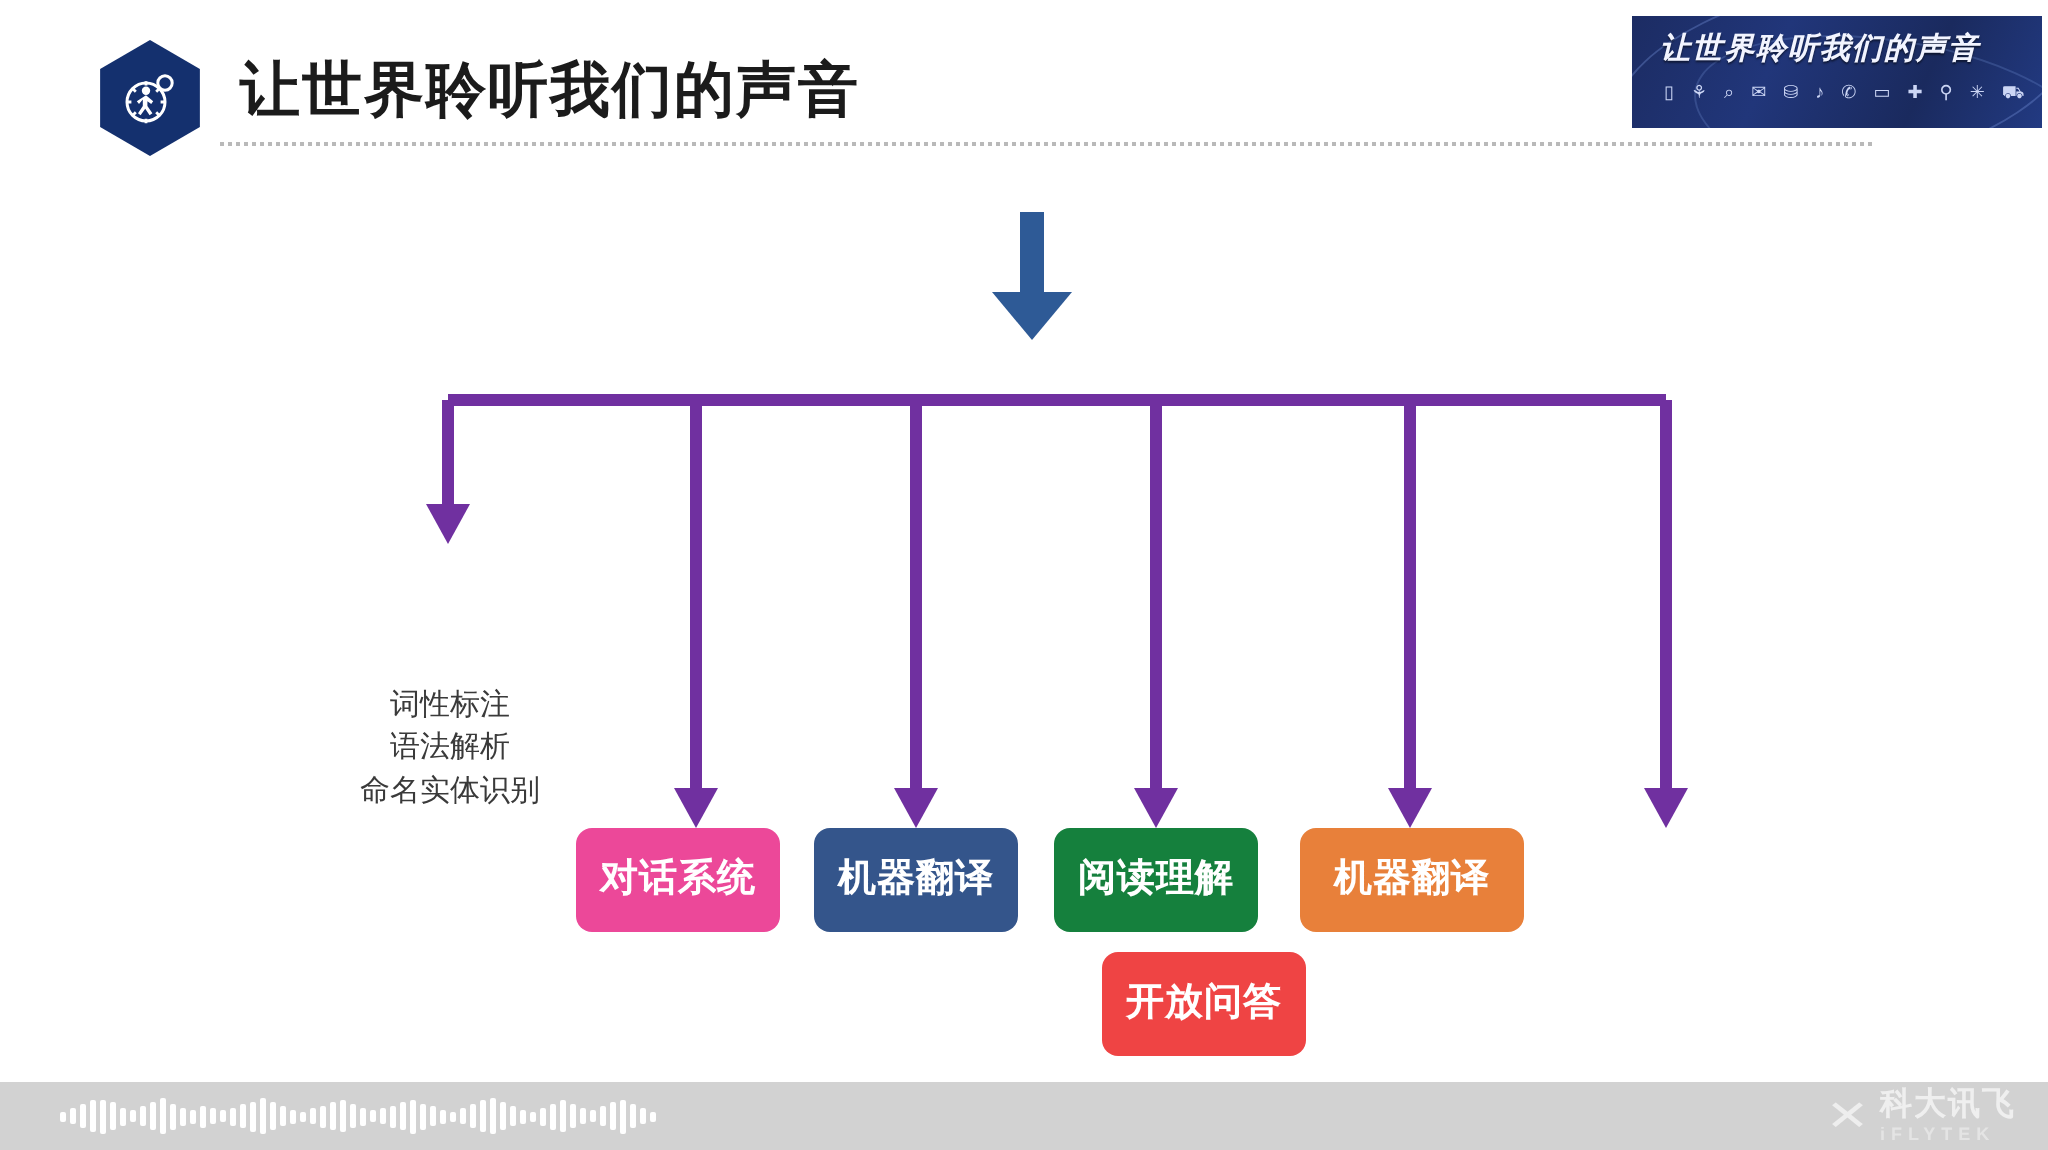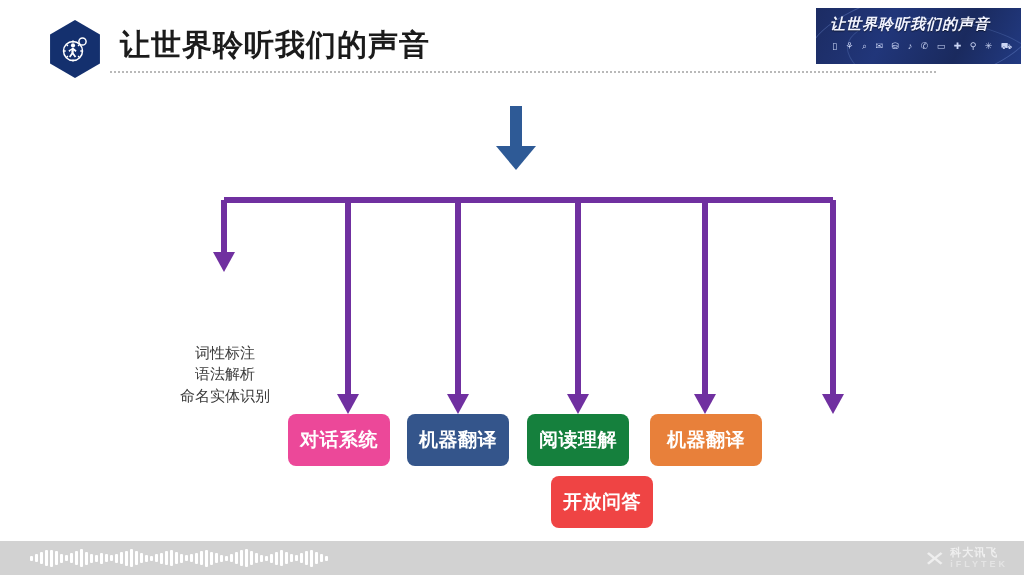--- a/index.html
+++ b/index.html
@@ -89,21 +89,21 @@
   .waveform i{display:block;width:3px;background:#ffffff;border-radius:1px;}
   .iflytek{
     position:absolute;right:16px;top:4px;height:26px;
     display:flex;align-items:center;gap:7px;color:#efefef;
   }
   .iflytek .mark{
     font-size:21px;font-weight:bold;line-height:1;color:#eee;
     transform:scaleX(1.25);
   }
   .iflytek .names{display:flex;flex-direction:column;line-height:1;}
-  .iflytek .cn{font-size:11px;font-weight:bold;letter-spacing:1px;color:#efefef;}
+  .iflytek .cn{font-size:16px;font-weight:bold;letter-spacing:1px;color:#efefef;}
   .iflytek .en{font-size:9px;font-weight:bold;letter-spacing:3px;color:#e4e4e4;margin-top:2px;}
 </style>
 </head>
 <body>
 
 <div id="slide">
 
   <div class="hex-icon">
     <div class="hex-shape">
       <svg width="34" height="34" viewBox="0 0 34 34" aria-hidden="true">

